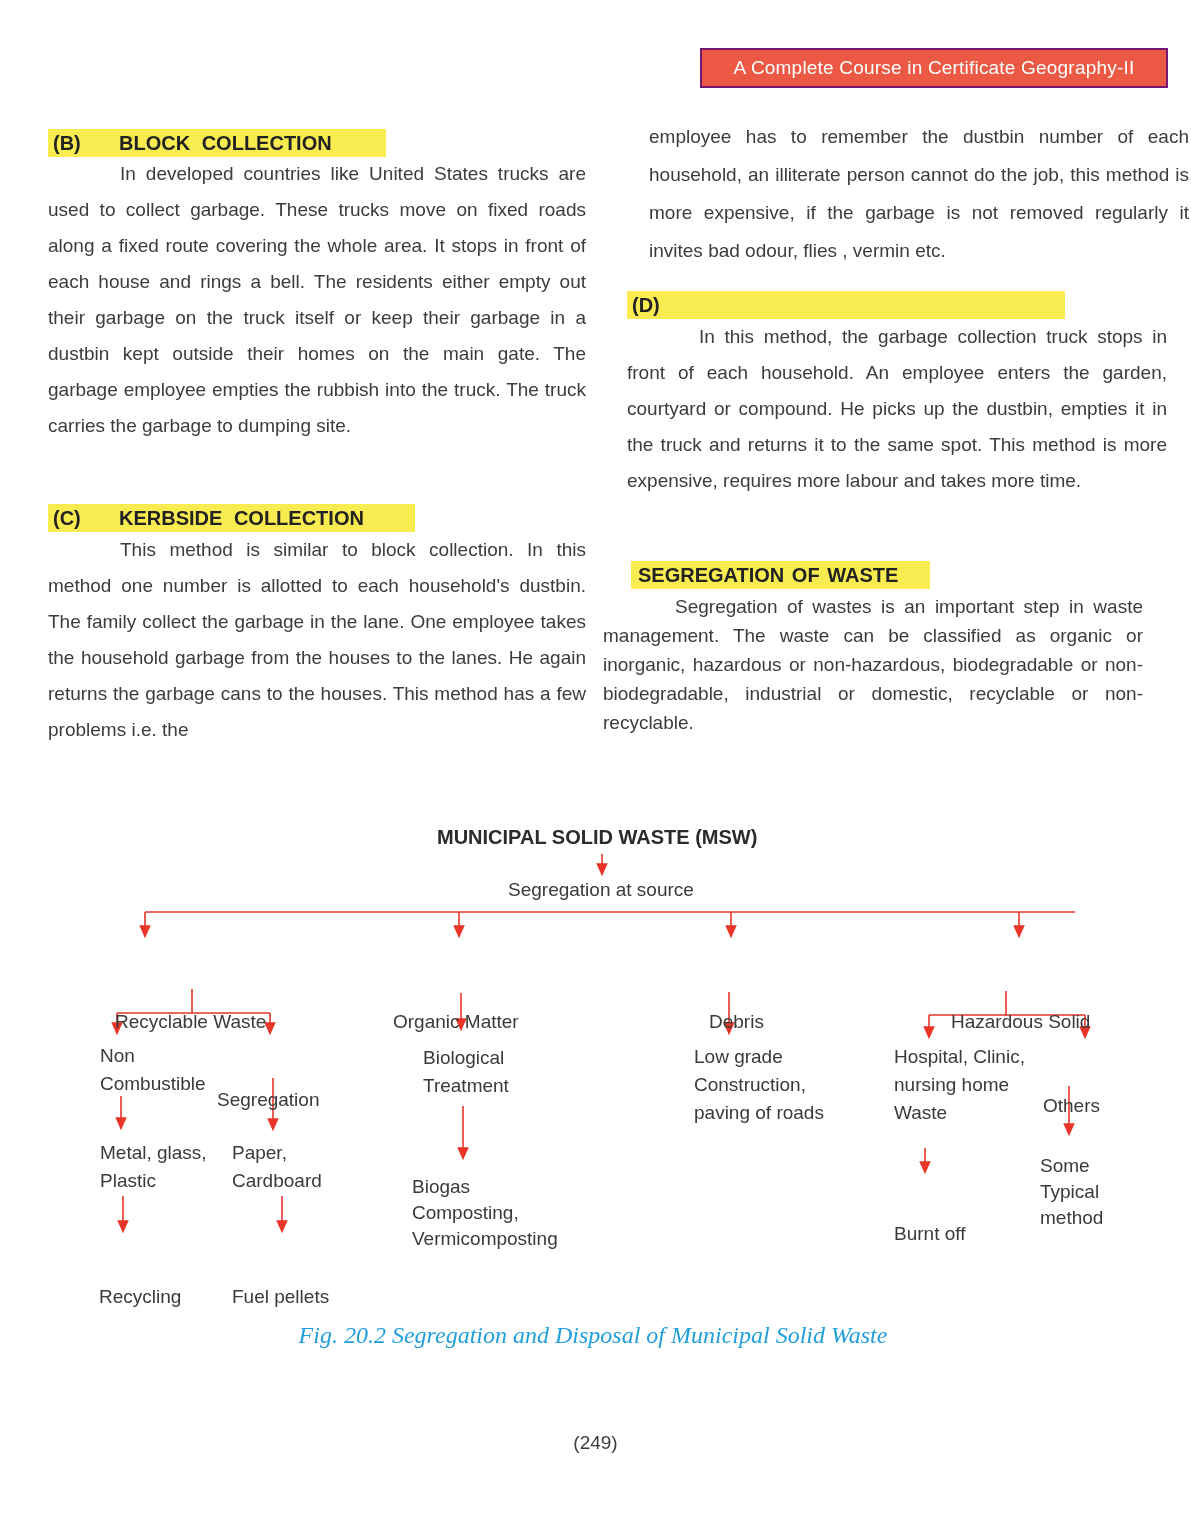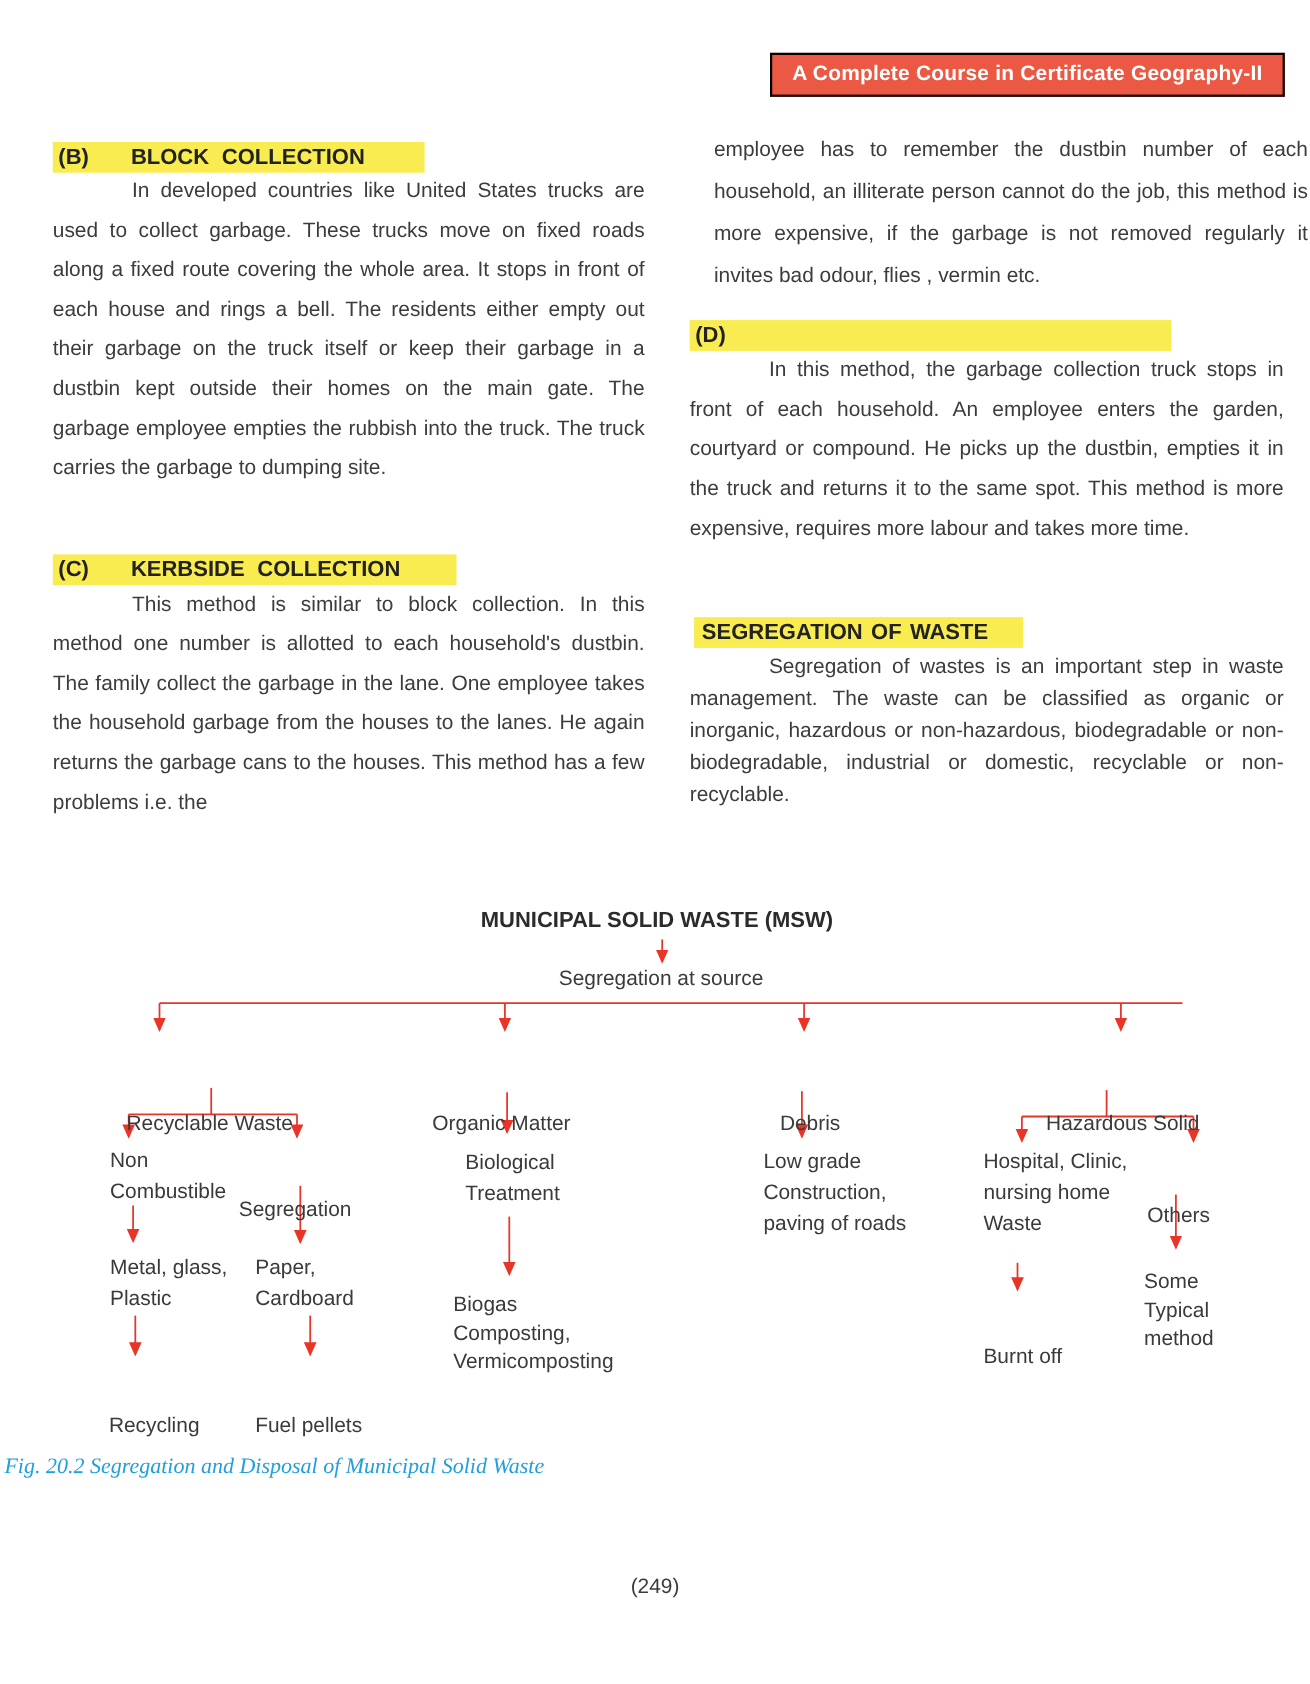--- a/index.html
+++ b/index.html
@@ -8,23 +8,23 @@
     background:#ffffff;
     position:relative;
     overflow:hidden;
     font-family:"Liberation Sans","DejaVu Sans",sans-serif;
     color:#3c3c3c;
   }
   
   .banner{
     position:absolute;
     left:700px;top:48px;width:468px;height:40px;
-    background:#EB5843;border:2px solid #000000;
+    background:#EB5843;border:2px solid #701a75;
     box-sizing:border-box;
-    color:#ffffff;font-weight:bold;font-size:19px;
+    color:#ffffff;font-weight:normal;font-size:19px;
     display:flex;align-items:center;justify-content:center;
     letter-spacing:.2px;
   }
   
   .heading{
     position:absolute;height:28px;
     background:#F9EC51;
     display:flex;align-items:center;
     font-weight:bold;font-size:20px;color:#222222;
     white-space:nowrap;
@@ -48,23 +48,24 @@
   .nowrap{white-space:nowrap;margin-top:44px;}
   .fig-title{
     position:absolute;left:437px;top:826px;
     font-weight:bold;font-size:20px;color:#2b2b2b;white-space:nowrap;
   }
   .fig-source{
     position:absolute;left:508px;top:879px;
     font-size:19px;color:#3a3a3a;white-space:nowrap;
   }
   .fig-caption{
-    position:absolute;left:4px;top:1322px;width:1150px;
+    position:absolute;left:18px;top:1322px;width:1150px;
+    text-align:center;
     font-family:"Liberation Serif","DejaVu Serif",serif;
-    font-style:italic;font-size:20px;color:#219FDB;
+    font-style:italic;font-size:24px;color:#219FDB;
   }
   .page-number{
     position:absolute;left:0;top:1432px;width:1191px;
     text-align:center;font-size:19px;color:#3c3c3c;
   }
   svg.overlay{position:absolute;left:0;top:0;pointer-events:none;}
   svg.overlay line{stroke:#E93428;stroke-width:1.6;}
 </style>
 </head>
 <body>
@@ -86,21 +87,21 @@
 <p class="para lh38" style="left:627px;top:118px;width:540px">employee has to remember the dustbin number of each household, an illiterate person cannot do the job, this method is more expensive, if the garbage is not removed regularly it invites bad odour, flies , vermin etc.</p>
 
 <div class="heading" style="left:627px;top:291px;width:438px">
   <span class="hnum">(D)</span>
 </div>
 <p class="para lh36 ind" style="left:627px;top:319px;width:540px">In this method, the garbage collection truck stops in front of each household. An employee enters the garden, courtyard or compound. He picks up the dustbin, empties it in the truck and returns it to the same spot. This method is more expensive, requires more labour and takes more time.</p>
 
 <div class="heading solo" style="left:631px;top:561px;width:292px">
   <span class="htitle" style="word-spacing:2px">SEGREGATION OF WASTE</span>
 </div>
-<p class="para lh29 ind" style="left:627px;top:592px;width:540px">Segregation of wastes is an important step in waste management. The waste can be classified as organic or inorganic, hazardous or non-hazardous, biodegradable or non-biodegradable, industrial or domestic, recyclable or non-recyclable.</p>
+<p class="para lh29 ind" style="left:603px;top:592px;width:540px">Segregation of wastes is an important step in waste management. The waste can be classified as organic or inorganic, hazardous or non-hazardous, biodegradable or non-biodegradable, industrial or domestic, recyclable or non-recyclable.</p>
 
 <svg class="overlay" width="1191" height="1531" viewBox="0 0 1191 1531">
   <defs>
     <marker id="ah" viewBox="0 0 10 10" refX="7.5" refY="5" markerWidth="9" markerHeight="9" orient="auto">
       <path d="M0,1 L9,5 L0,9 z" fill="#E93428"></path>
     </marker>
   </defs>
 
   <line x1="602" y1="854" x2="602" y2="874" marker-end="url(#ah)"></line>
 

